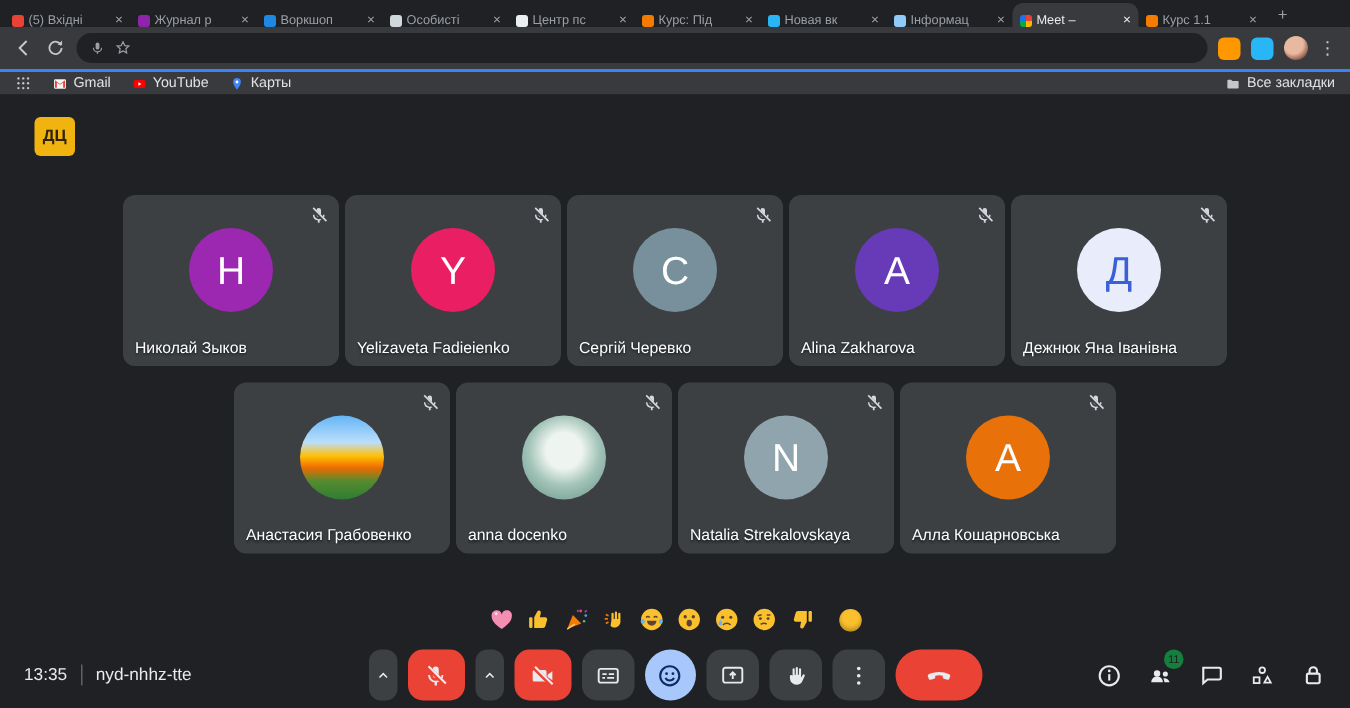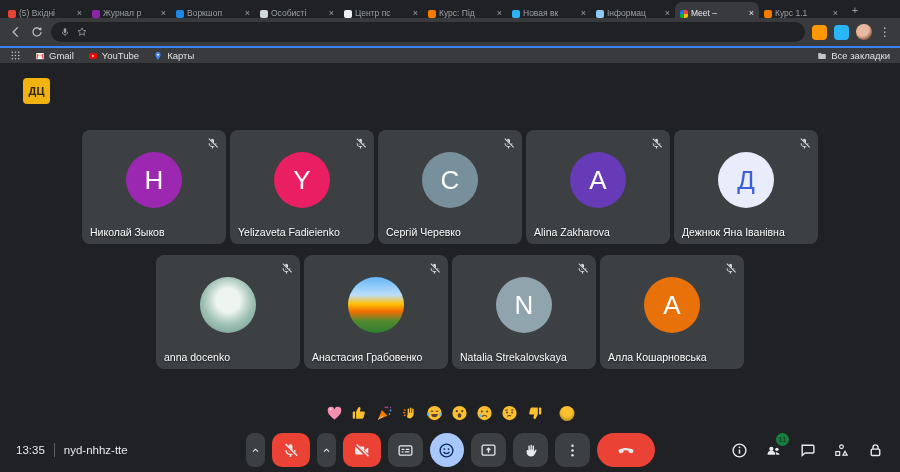--- a/index.html
+++ b/index.html
@@ -284,42 +284,42 @@
               <path fill="currentColor" d="M17.4 11.4a5.4 5.4 0 0 1-10.8 0H4.8a7.2 7.2 0 0 0 6.1 7v2.8h2.2v-2.8a7.2 7.2 0 0 0 6.1-7z"></path>
               <line x1="3.5" y1="3" x2="20.5" y2="20" stroke="#3c4043" stroke-width="4.2"></line>
               <line x1="5.2" y1="3" x2="21.5" y2="19.3" stroke="currentColor" stroke-width="2"></line>
             </svg>
           </div>
           <div class="tile-name">Дежнюк Яна Іванівна</div>
         </div>
       </div>
       <div class="grid-row">
         <div class="tile">
+          <div class="avatar photo-landscape"></div>
+          <div class="tile-mic">
+            <svg viewBox="0 0 24 24" width="100%" height="100%" fill="none">
+              <path fill="currentColor" d="M12 14.2a2.8 2.8 0 0 0 2.8-2.8V6a2.8 2.8 0 0 0-5.6 0v5.4A2.8 2.8 0 0 0 12 14.2z"></path>
+              <path fill="currentColor" d="M17.4 11.4a5.4 5.4 0 0 1-10.8 0H4.8a7.2 7.2 0 0 0 6.1 7v2.8h2.2v-2.8a7.2 7.2 0 0 0 6.1-7z"></path>
+              <line x1="3.5" y1="3" x2="20.5" y2="20" stroke="#3c4043" stroke-width="4.2"></line>
+              <line x1="5.2" y1="3" x2="21.5" y2="19.3" stroke="currentColor" stroke-width="2"></line>
+            </svg>
+          </div>
+          <div class="tile-name">Анастасия Грабовенко</div>
+        </div>
+        <div class="tile">
           <div class="avatar photo-anna"></div>
           <div class="tile-mic">
             <svg viewBox="0 0 24 24" width="100%" height="100%" fill="none">
               <path fill="currentColor" d="M12 14.2a2.8 2.8 0 0 0 2.8-2.8V6a2.8 2.8 0 0 0-5.6 0v5.4A2.8 2.8 0 0 0 12 14.2z"></path>
               <path fill="currentColor" d="M17.4 11.4a5.4 5.4 0 0 1-10.8 0H4.8a7.2 7.2 0 0 0 6.1 7v2.8h2.2v-2.8a7.2 7.2 0 0 0 6.1-7z"></path>
               <line x1="3.5" y1="3" x2="20.5" y2="20" stroke="#3c4043" stroke-width="4.2"></line>
               <line x1="5.2" y1="3" x2="21.5" y2="19.3" stroke="currentColor" stroke-width="2"></line>
             </svg>
           </div>
           <div class="tile-name">anna docenko</div>
-        </div>
-        <div class="tile">
-          <div class="avatar photo-landscape"></div>
-          <div class="tile-mic">
-            <svg viewBox="0 0 24 24" width="100%" height="100%" fill="none">
-              <path fill="currentColor" d="M12 14.2a2.8 2.8 0 0 0 2.8-2.8V6a2.8 2.8 0 0 0-5.6 0v5.4A2.8 2.8 0 0 0 12 14.2z"></path>
-              <path fill="currentColor" d="M17.4 11.4a5.4 5.4 0 0 1-10.8 0H4.8a7.2 7.2 0 0 0 6.1 7v2.8h2.2v-2.8a7.2 7.2 0 0 0 6.1-7z"></path>
-              <line x1="3.5" y1="3" x2="20.5" y2="20" stroke="#3c4043" stroke-width="4.2"></line>
-              <line x1="5.2" y1="3" x2="21.5" y2="19.3" stroke="currentColor" stroke-width="2"></line>
-            </svg>
-          </div>
-          <div class="tile-name">Анастасия Грабовенко</div>
         </div>
         <div class="tile">
           <div class="avatar" style="background: rgb(144, 164, 174);">N</div>
           <div class="tile-mic">
             <svg viewBox="0 0 24 24" width="100%" height="100%" fill="none">
               <path fill="currentColor" d="M12 14.2a2.8 2.8 0 0 0 2.8-2.8V6a2.8 2.8 0 0 0-5.6 0v5.4A2.8 2.8 0 0 0 12 14.2z"></path>
               <path fill="currentColor" d="M17.4 11.4a5.4 5.4 0 0 1-10.8 0H4.8a7.2 7.2 0 0 0 6.1 7v2.8h2.2v-2.8a7.2 7.2 0 0 0 6.1-7z"></path>
               <line x1="3.5" y1="3" x2="20.5" y2="20" stroke="#3c4043" stroke-width="4.2"></line>
               <line x1="5.2" y1="3" x2="21.5" y2="19.3" stroke="currentColor" stroke-width="2"></line>
             </svg>

